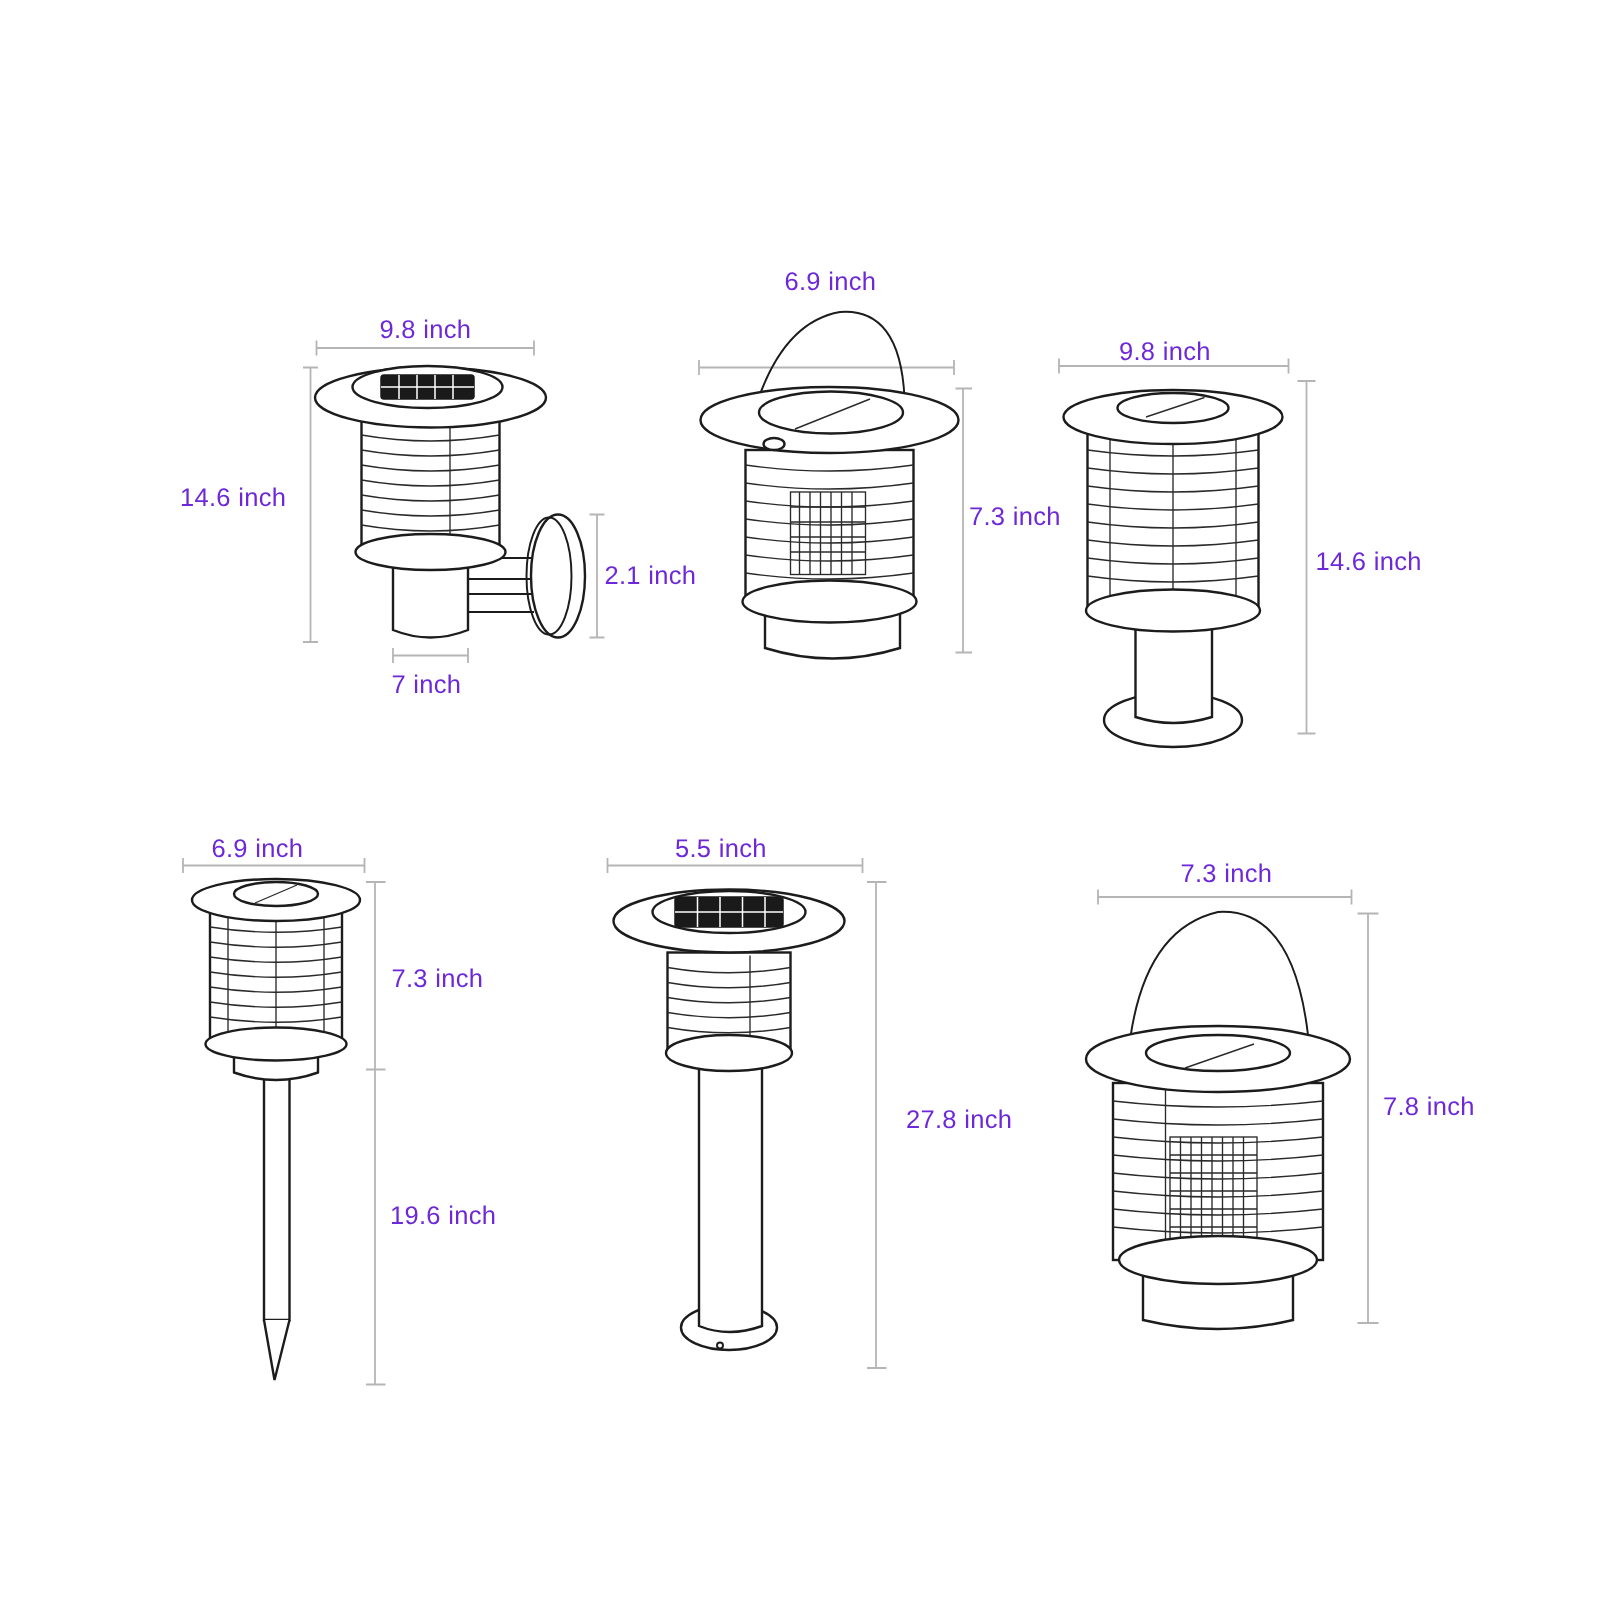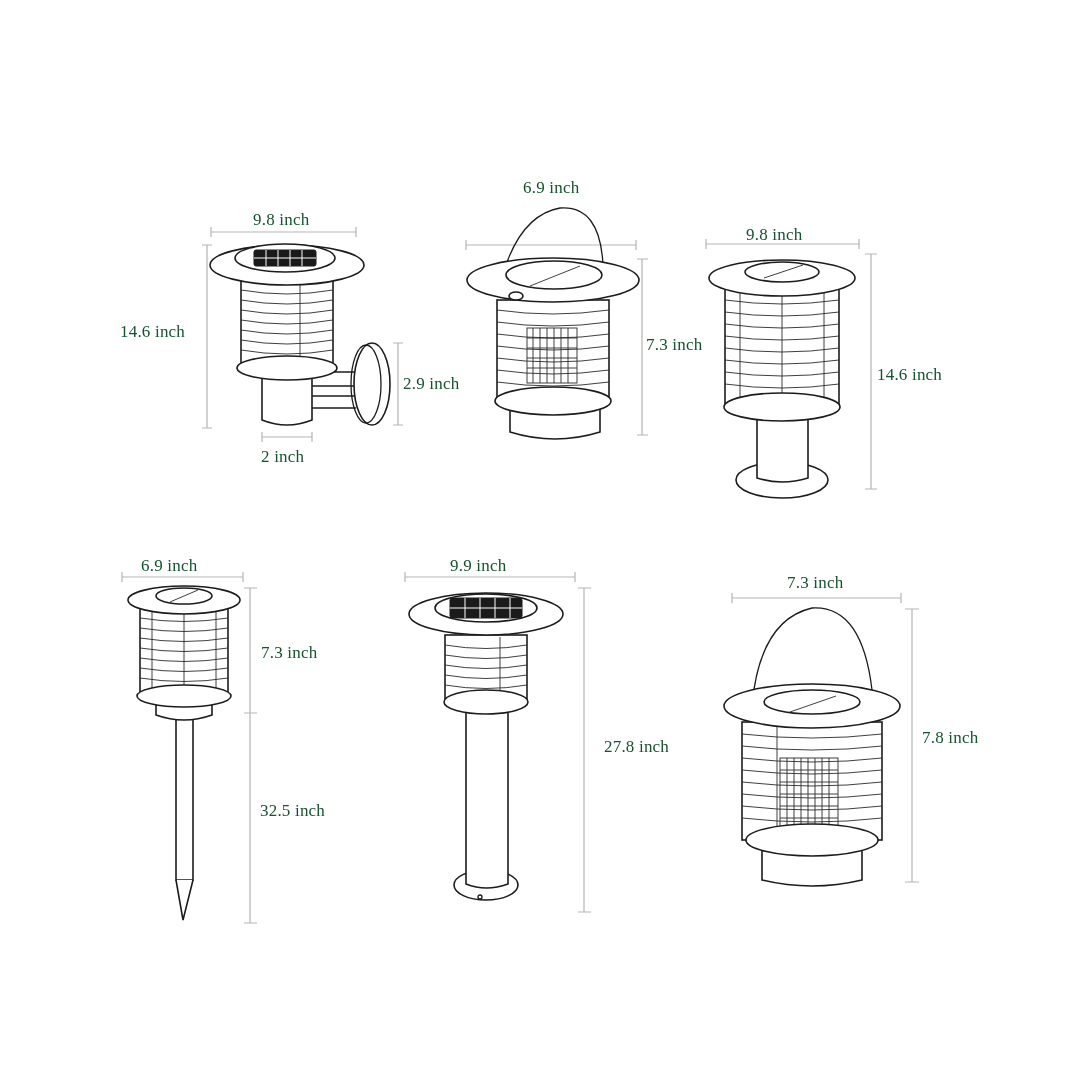--- a/index.html
+++ b/index.html
@@ -1,20 +1,20 @@
 <!DOCTYPE html>
 <html><head>
 <meta charset="utf-8">
 <style>
   html, body { margin:0; padding:0; background:#ffffff; }
   body { width:1080px; height:1080px; position:relative; overflow:hidden;
          font-family:"Liberation Sans", sans-serif; }
   #stage { position:absolute; left:0; top:0; width:1080px; height:1080px; }
-  .lbl { position:absolute; font-size:17px; color:#14532d; white-space:nowrap;
-         font-family:Liberation Serif, serif; letter-spacing:0.2px; }
+  .lbl { position:absolute; font-size:17px; color:#6d28d9; white-space:nowrap;
+         font-family:Liberation Sans, sans-serif; letter-spacing:0.2px; }
   svg { position:absolute; left:0; top:0; }
   .dim { stroke:#b5b5b5; stroke-width:1.2; fill:none; }
   .ink { stroke:#1c1c1c; stroke-width:1.6; fill:#fff; }
   .inkn { stroke:#1c1c1c; stroke-width:1.3; fill:none; }
   .thin { stroke:#2a2a2a; stroke-width:0.9; fill:none; }
   .panel { fill:#1a1a1a; stroke:#1a1a1a; }
 </style>
 </head>
 <body>
 
@@ -147,38 +147,38 @@
     <ellipse class="ink" cx="812" cy="840" rx="66" ry="16"></ellipse>
     <ellipse class="ink" cx="812" cy="706" rx="88" ry="22"></ellipse>
     <ellipse class="ink" cx="812" cy="702" rx="48" ry="12"></ellipse>
     <path class="thin" d="M790 712 L836 696"></path>
   </g>
 </svg>
 
 <div>
   <span class="lbl" style="left:253px;top:210px">9.8 inch</span>
   <span class="lbl" style="left:120px;top:322px">14.6 inch</span>
-  <span class="lbl" style="left:403px;top:374px">2.9 inch</span>
-  <span class="lbl" style="left:261px;top:447px">2 inch</span>
+  <span class="lbl" style="left:403px;top:374px">2.1 inch</span>
+  <span class="lbl" style="left:261px;top:447px">7 inch</span>
 </div>
 <div>
   <span class="lbl" style="left:523px;top:178px">6.9 inch</span>
   <span class="lbl" style="left:646px;top:335px">7.3 inch</span>
 </div>
 <div>
   <span class="lbl" style="left:746px;top:225px">9.8 inch</span>
   <span class="lbl" style="left:877px;top:365px">14.6 inch</span>
 </div>
 <div>
   <span class="lbl" style="left:141px;top:556px">6.9 inch</span>
   <span class="lbl" style="left:261px;top:643px">7.3 inch</span>
-  <span class="lbl" style="left:260px;top:801px">32.5 inch</span>
+  <span class="lbl" style="left:260px;top:801px">19.6 inch</span>
 </div>
 <div>
-  <span class="lbl" style="left:450px;top:556px">9.9 inch</span>
+  <span class="lbl" style="left:450px;top:556px">5.5 inch</span>
   <span class="lbl" style="left:604px;top:737px">27.8 inch</span>
 </div>
 <div>
   <span class="lbl" style="left:787px;top:573px">7.3 inch</span>
   <span class="lbl" style="left:922px;top:728px">7.8 inch</span>
 </div>
 
 </div>
 
 </body></html>

